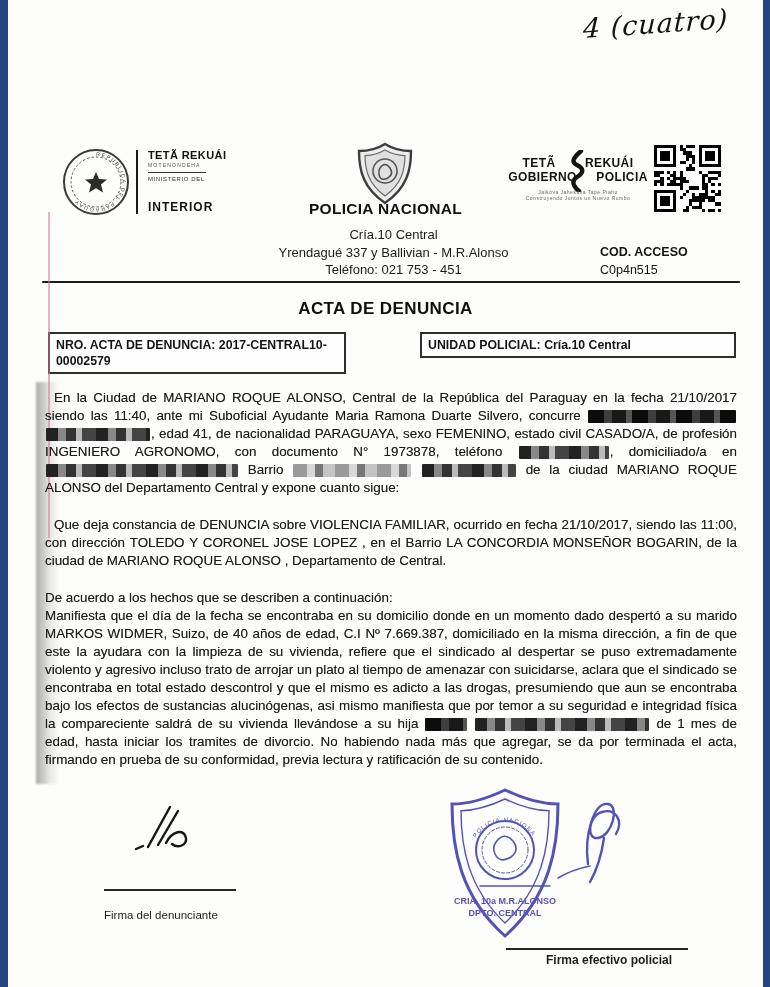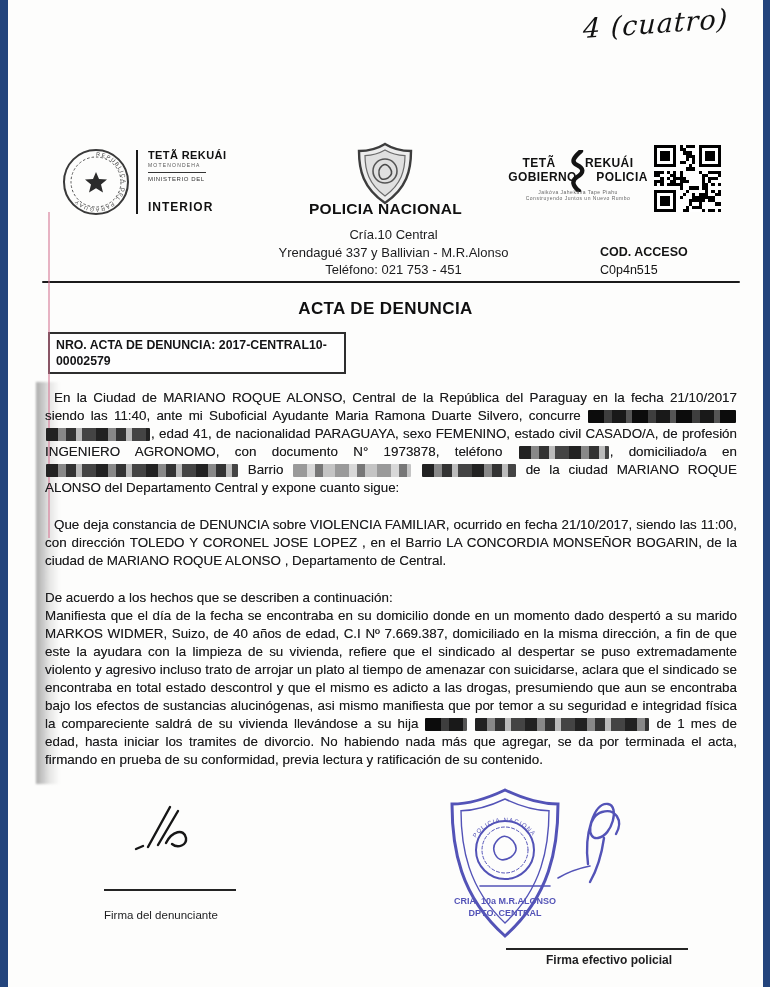--- a/index.html
+++ b/index.html
@@ -281,20 +281,21 @@
   </div>
 
   <div class="header-rule"></div>
 
   <div class="doc-title">ACTA DE DENUNCIA</div>
 
   <div class="fieldbox box-nro">
     <div>NRO. ACTA DE DENUNCIA: 2017-CENTRAL10-</div>
     <div>00002579</div>
   </div>
+  <div class="fieldbox box-unidad">UNIDAD POLICIAL: Cría.10 Central</div>
 
   <div class="bodytext">
     <p class="ind">En la Ciudad de MARIANO ROQUE ALONSO, Central de la República del Paraguay en la fecha 21/10/2017 siendo las 11:40, ante mi Suboficial Ayudante Maria Ramona Duarte Silvero, concurre <span class="redact r-dark" style="width: 148px;"></span> <span class="redact r-mix" style="width: 104px;"></span>, edad 41, de nacionalidad PARAGUAYA, sexo FEMENINO, estado civil CASADO/A, de profesión INGENIERO AGRONOMO, con documento N° 1973878, teléfono <span class="redact r-mix" style="width: 90px;"></span>, domiciliado/a en <span class="redact r-mix" style="width: 192px;"></span> Barrio <span class="redact r-light" style="width: 118px;"></span> <span class="redact r-mix" style="width: 94px;"></span> de la ciudad MARIANO ROQUE ALONSO del Departamento Central y expone cuanto sigue:</p>
     <p class="ind">Que deja constancia de DENUNCIA sobre VIOLENCIA FAMILIAR, ocurrido en fecha 21/10/2017, siendo las 11:00, con dirección TOLEDO Y CORONEL JOSE LOPEZ , en el Barrio LA CONCORDIA MONSEÑOR BOGARIN, de la ciudad de MARIANO ROQUE ALONSO , Departamento de Central.</p>
     <p>De acuerdo a los hechos que se describen a continuación:<br>Manifiesta que el día de la fecha se encontraba en su domicilio donde en un momento dado despertó a su marido MARKOS WIDMER, Suizo, de 40 años de edad, C.I Nº 7.669.387, domiciliado en la misma dirección, a fin de que este la ayudara con la limpieza de su vivienda, refiere que el sindicado al despertar se puso extremadamente violento y agresivo incluso trato de arrojar un plato al tiempo de amenazar con suicidarse, aclara que el sindicado se encontraba en total estado descontrol y que el mismo es adicto a las drogas, presumiendo que aun se encontraba bajo los efectos de sustancias alucinógenas, asi mismo manifiesta que por temor a su seguridad e integridad física la compareciente saldrá de su vivienda llevándose a su hija <span class="redact r-dark" style="width: 42px;"></span> <span class="redact r-mix" style="width: 174px;"></span> de 1 mes de edad, hasta iniciar los tramites de divorcio. No habiendo nada más que agregar, se da por terminada el acta, firmando en prueba de su conformidad, previa lectura y ratificación de su contenido.</p>
   </div>
 
   <svg class="sig-black" width="92" height="62" viewBox="0 0 92 62">
     <g fill="none" stroke="#161616" stroke-width="2.4" stroke-linecap="round">
       <path d="M30 52 L52 12"></path>

